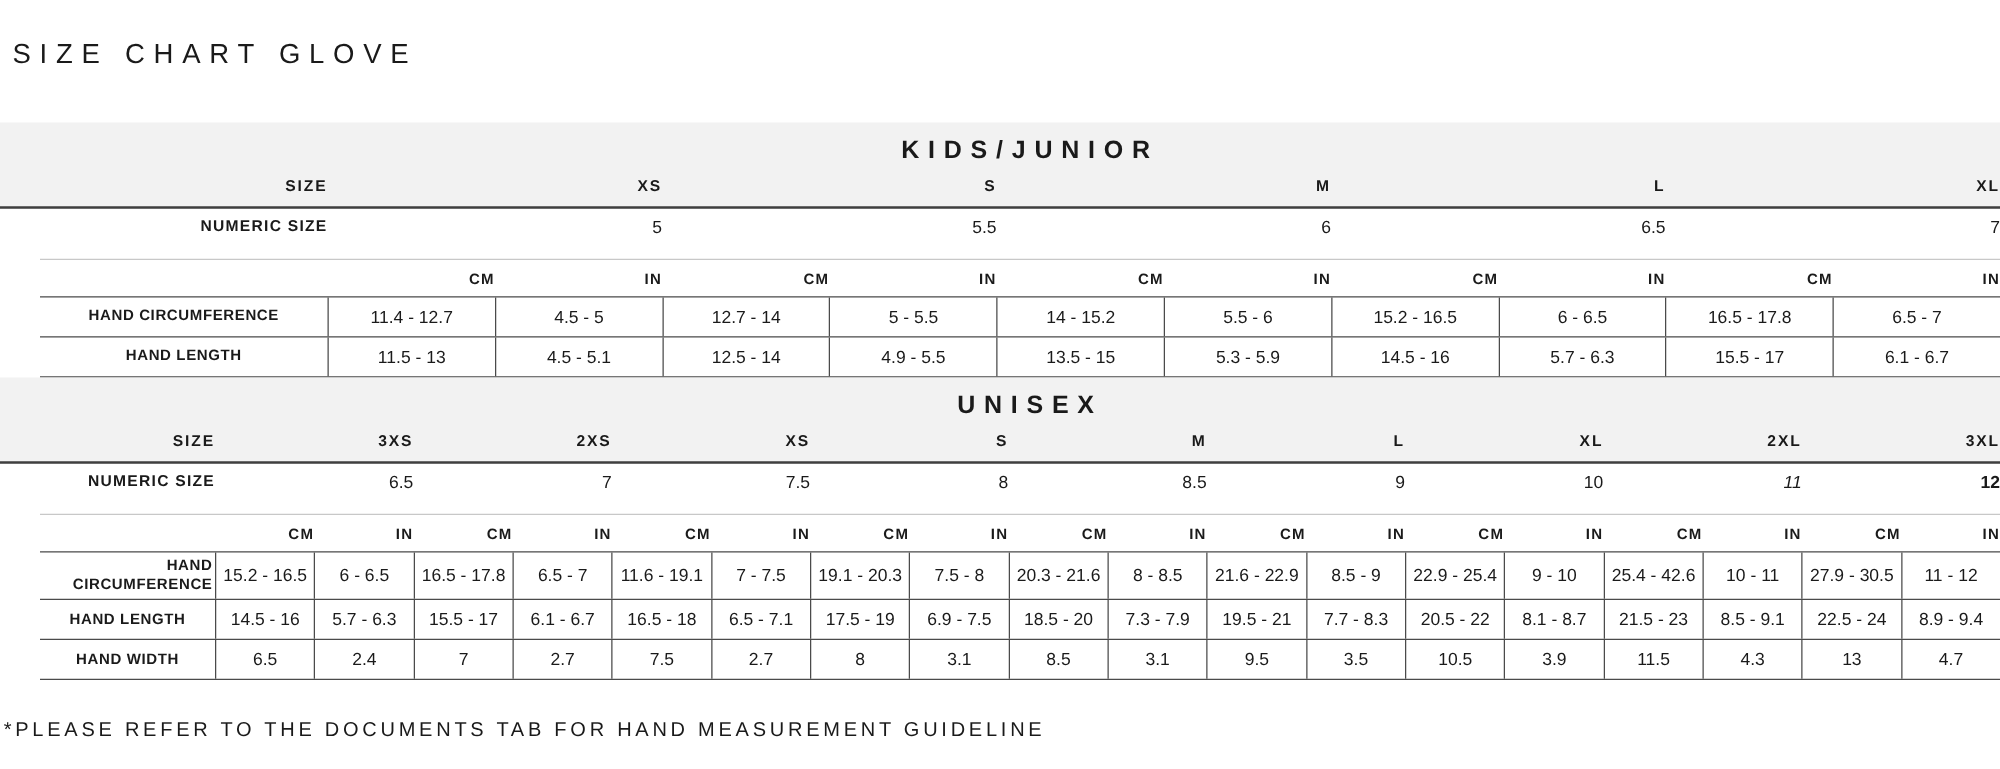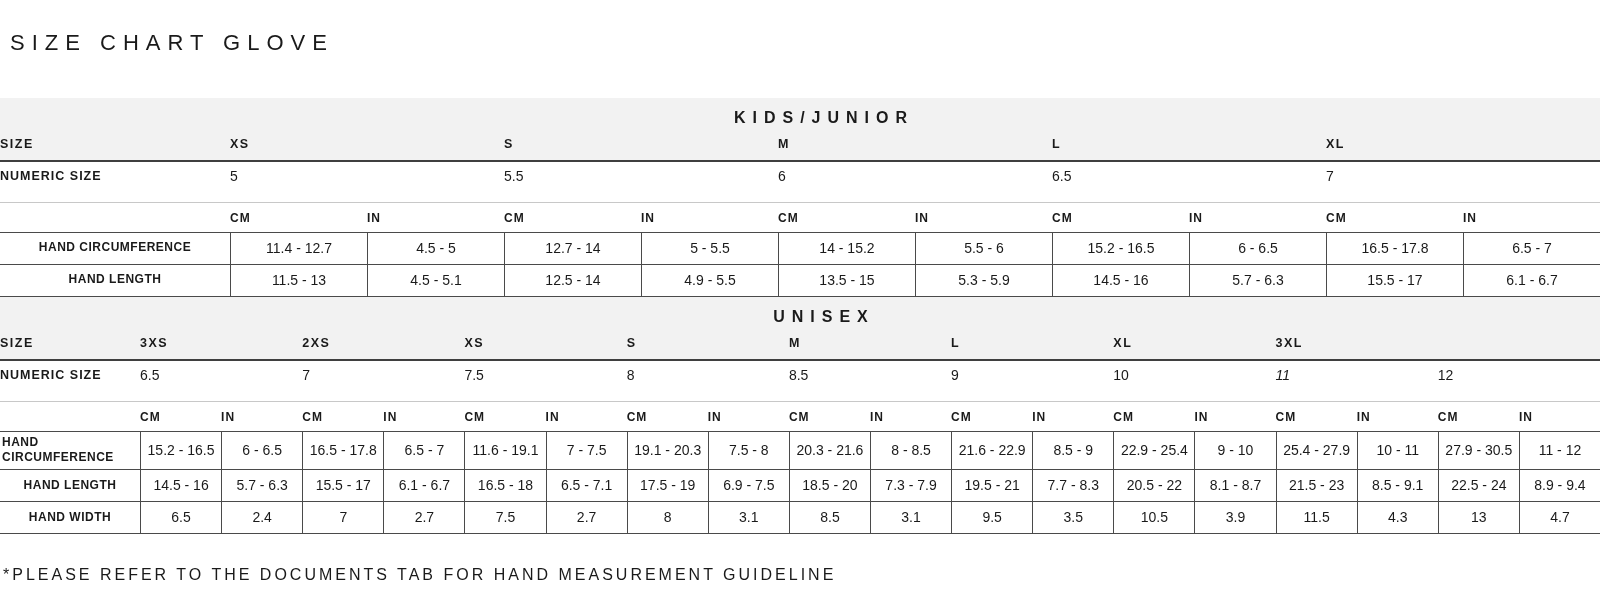--- a/index.html
+++ b/index.html
@@ -21,28 +21,28 @@
   .tables-wrap { margin-top: 42px; }
 
   
   .band {
     background: var(--band-bg, #f2f2f2);
     border-bottom: 2px solid var(--border-strong, #3f3f3f);
     padding-top: 7px;
   }
   .t-title {
     text-align: center;
-    font-size: 16px;
+    font-size: 20px;
     font-weight: 700;
     letter-spacing: 7px;
     padding: 4px 0 5px 0;
     margin-left: 48px;
   }
 
-  .grid { display: grid; text-align: left; align-items: center; }
+  .grid { display: grid; text-align: right; align-items: center; margin-left: 32px; }
 
   .size-row .cell {
     padding: 5px 0 9px 0;
     font-size: 12.5px;
     font-weight: 600;
     letter-spacing: 1.5px;
   }
 
   .numeric-row { border-bottom: 1px solid var(--border-light, #c8c8c8); }
   .numeric-row .cell { padding: 6px 0 18px 0; font-size: 14px; }
@@ -155,34 +155,35 @@
         <div class="t-title">UNISEX</div>
         <div class="grid size-row" style="grid-template-columns: 140px repeat(18, 1fr);">
           <div class="cell head-label">SIZE</div>
           <div class="cell" style="grid-column: span 2;">3XS</div>
           <div class="cell" style="grid-column: span 2;">2XS</div>
           <div class="cell" style="grid-column: span 2;">XS</div>
           <div class="cell" style="grid-column: span 2;">S</div>
           <div class="cell" style="grid-column: span 2;">M</div>
           <div class="cell" style="grid-column: span 2;">L</div>
           <div class="cell" style="grid-column: span 2;">XL</div>
+          <div class="cell" style="grid-column: span 2;">2XL</div>
           <div class="cell" style="grid-column: span 2;">3XL</div>
         </div>
       </div>
       <div class="grid numeric-row" style="grid-template-columns: 140px repeat(18, 1fr);">
         <div class="cell head-label">NUMERIC SIZE</div>
         <div class="cell" style="grid-column: span 2;">6.5</div>
         <div class="cell" style="grid-column: span 2;">7</div>
         <div class="cell" style="grid-column: span 2;">7.5</div>
         <div class="cell" style="grid-column: span 2;">8</div>
         <div class="cell" style="grid-column: span 2;">8.5</div>
         <div class="cell" style="grid-column: span 2;">9</div>
         <div class="cell" style="grid-column: span 2;">10</div>
         <div class="cell" style="grid-column: span 2; font-style: italic;">11</div>
-        <div class="cell" style="grid-column: span 2;">12</div>
+        <div class="cell" style="grid-column: span 2; font-weight: bold;">12</div>
       </div>
       <div class="grid unit-row" style="grid-template-columns: 140px repeat(18, 1fr);">
         <div class="cell"></div>
         <div class="cell">CM</div>
         <div class="cell">IN</div>
         <div class="cell">CM</div>
         <div class="cell">IN</div>
         <div class="cell">CM</div>
         <div class="cell">IN</div>
         <div class="cell">CM</div>
@@ -207,21 +208,21 @@
         <div class="cell value-cell">11.6 - 19.1</div>
         <div class="cell value-cell">7 - 7.5</div>
         <div class="cell value-cell">19.1 - 20.3</div>
         <div class="cell value-cell">7.5 - 8</div>
         <div class="cell value-cell">20.3 - 21.6</div>
         <div class="cell value-cell">8 - 8.5</div>
         <div class="cell value-cell">21.6 - 22.9</div>
         <div class="cell value-cell">8.5 - 9</div>
         <div class="cell value-cell">22.9 - 25.4</div>
         <div class="cell value-cell">9 - 10</div>
-        <div class="cell value-cell">25.4 - 27.9</div>
+        <div class="cell value-cell">25.4 - 42.6</div>
         <div class="cell value-cell">10 - 11</div>
         <div class="cell value-cell">27.9 - 30.5</div>
         <div class="cell value-cell">11 - 12</div>
       </div>
       <div class="grid meas-row" style="grid-template-columns: 140px repeat(18, 1fr);">
         <div class="cell label-cell">HAND LENGTH</div>
         <div class="cell value-cell">14.5 - 16</div>
         <div class="cell value-cell">5.7 - 6.3</div>
         <div class="cell value-cell">15.5 - 17</div>
         <div class="cell value-cell">6.1 - 6.7</div>

